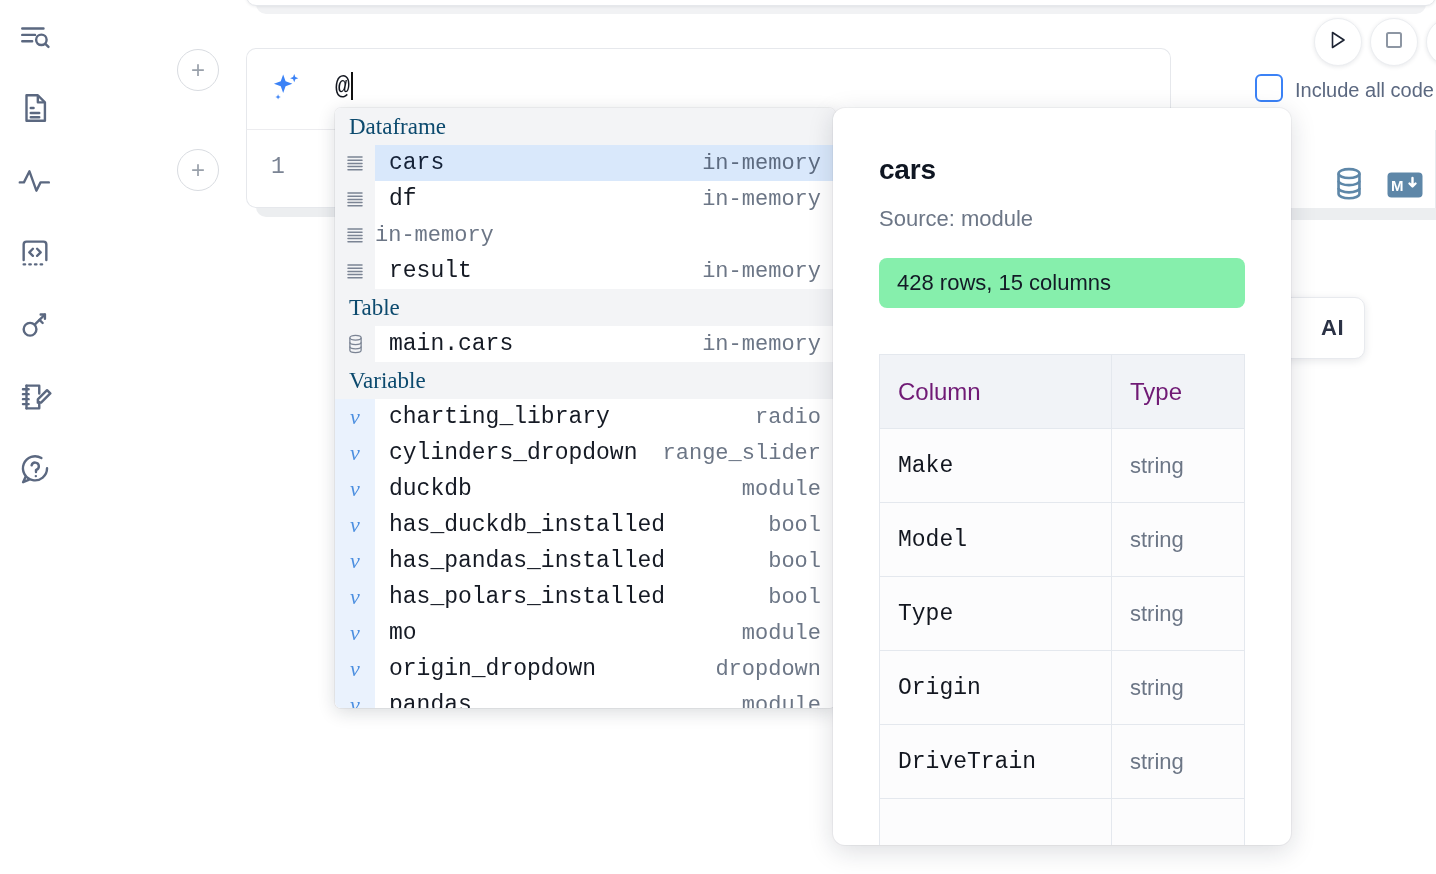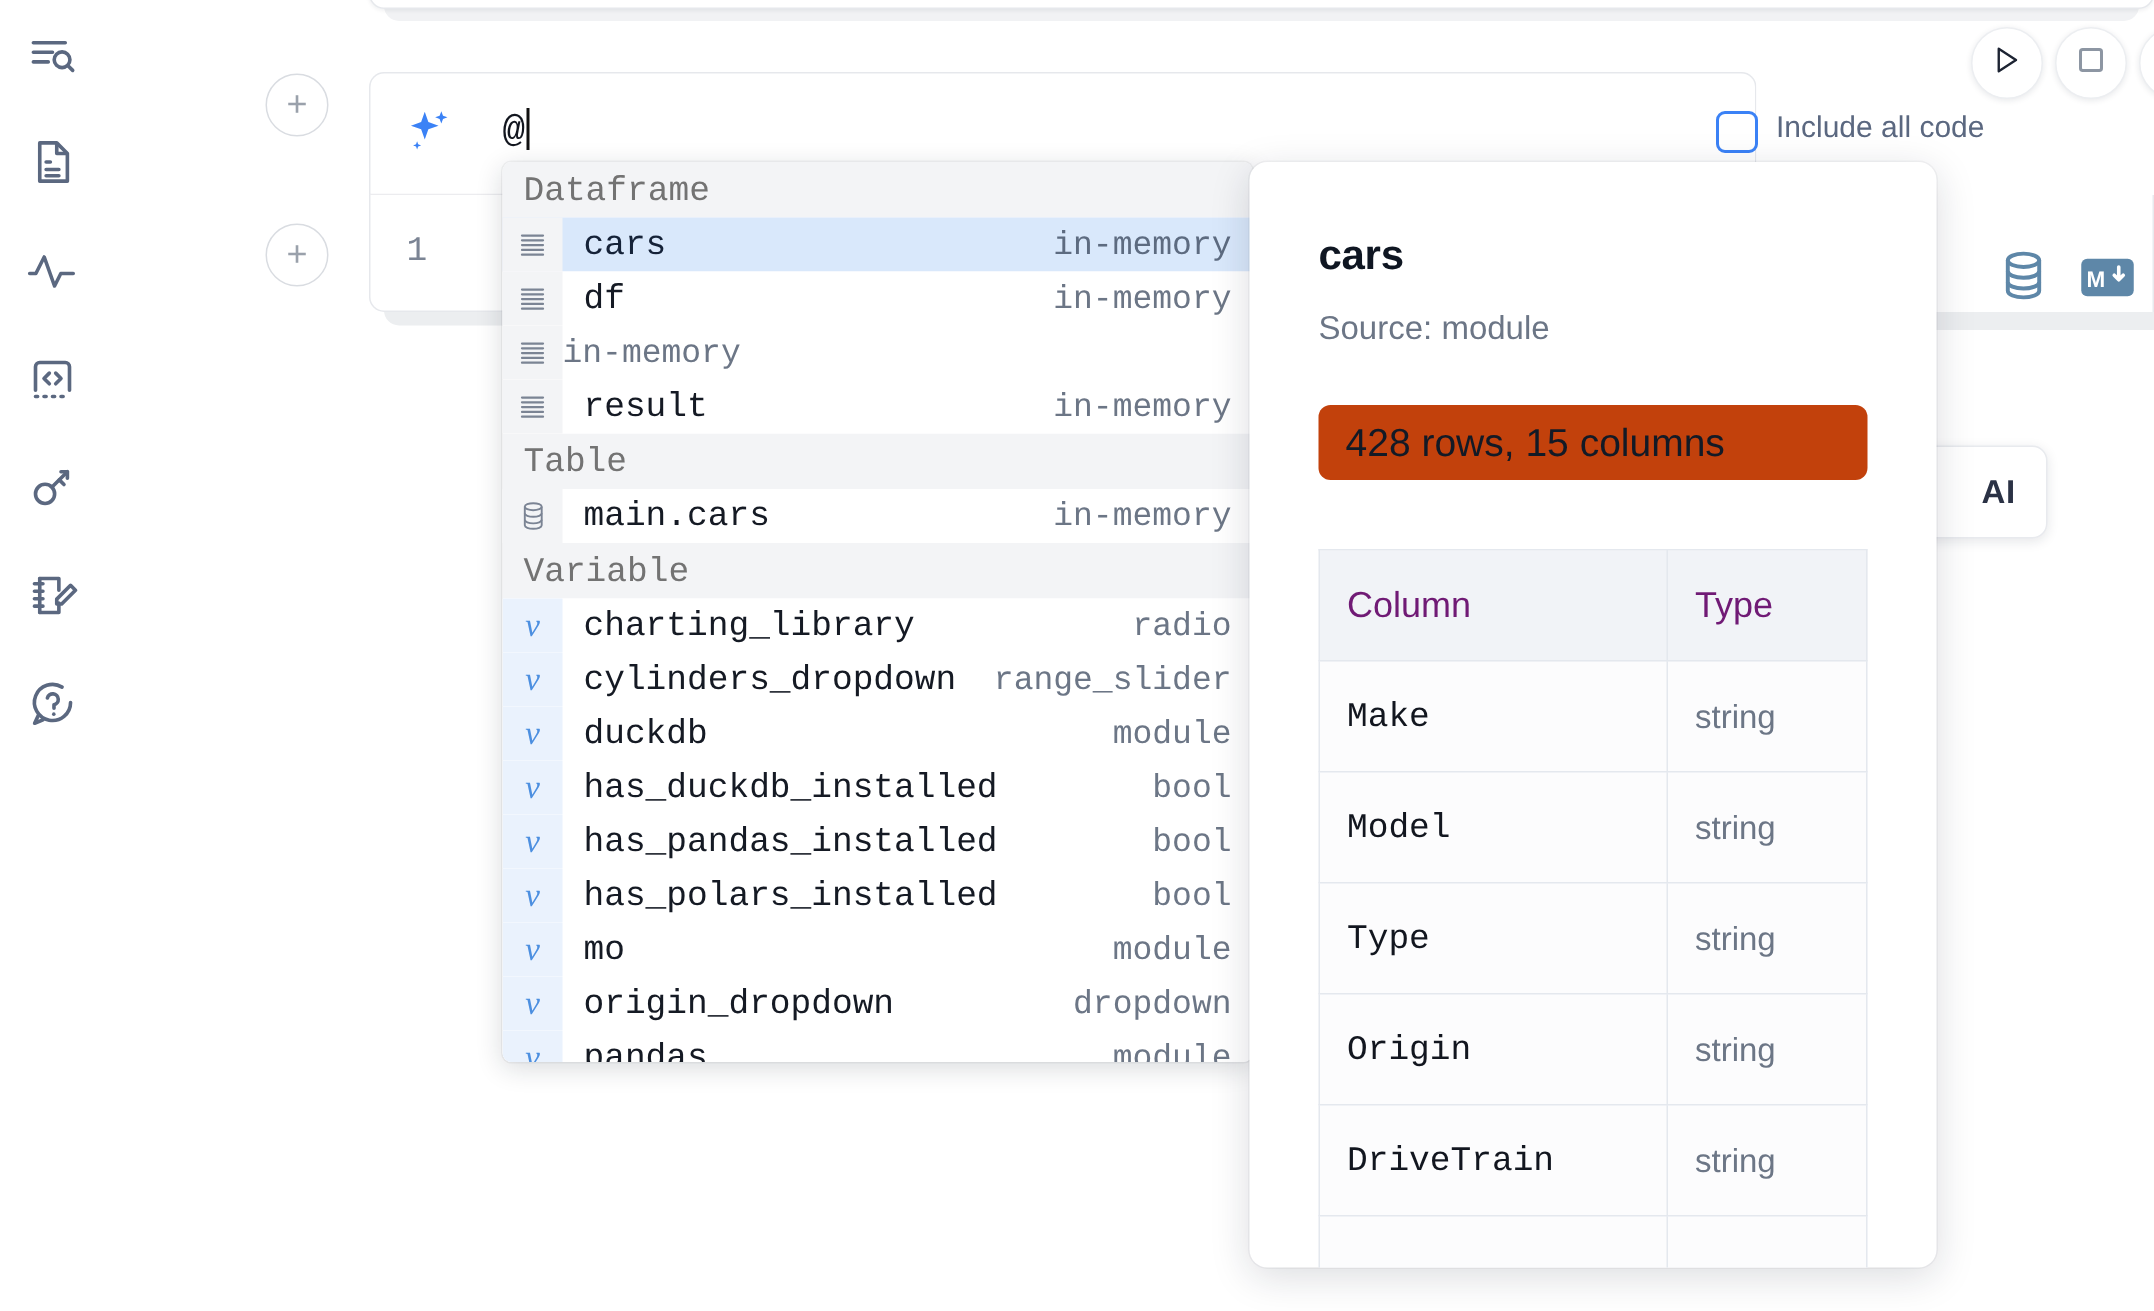--- a/index.html
+++ b/index.html
@@ -86,21 +86,21 @@
   .circ-btn {
     position:absolute; width:48px; height:48px; border-radius:50%;
     background:#fff; border:1px solid #eceef1; box-shadow: 0 1px 4px rgba(20,28,45,.10);
     display:flex; align-items:center; justify-content:center; cursor:pointer;
   }
   #run-btn { left: 1314px; top: 18px; }
   #stop-btn { left: 1370px; top: 18px; }
   #extra-btn { left: 1426px; top: 18px; }
 
   
-  .include-row { position:absolute; left: 1144px; top: 74px; display:flex; align-items:flex-start; gap: 12px; cursor:pointer;}
+  .include-row { position:absolute; left: 1255px; top: 74px; display:flex; align-items:flex-end; gap: 12px; cursor:pointer;}
   .chk {
     width: 28px; height: 28px; border-radius: 6px; border: 2px solid #3b82f6; background:#fff;
   }
   .include-label { font-size: 20px; color:#5b6880; font-family:"Liberation Sans",sans-serif; white-space:nowrap;}
 
   
   .ai-card {
     position:absolute; left: 1160px; top: 297px; width: 205px; height: 62px;
     background:#fff; border:1px solid #e8eaee; border-radius: 10px;
     box-shadow: 0 2px 8px rgba(20,28,45,.10);
@@ -109,22 +109,22 @@
   }
 
   
   .ac {
     position:absolute; left: 335px; top: 108px; width: 500px; height: 600px;
     background:#fff; border-radius: 6px; overflow:hidden;
     box-shadow: 0 4px 18px rgba(20,28,45,.16), 0 0 0 1px rgba(20,28,45,.05);
     z-index: 20;
   }
   .ac-group {
-    height: 37px; background:#f3f4f6; color:#737373;
-    font-family:Liberation Mono, monospace; font-size: 23px;
+    height: 37px; background:#f3f4f6; color:#0c4a6e;
+    font-family:Liberation Serif, serif; font-size: 23px;
     display:flex; align-items:center; padding-left: 14px;
   }
   .ac-item {
     height: 36px; display:flex; align-items:center; background:#fff; position:relative;
     cursor:pointer;
   }
   .ac-item .gut {
     width: 40px; height: 36px; background:#f3f4f6; display:flex; align-items:center;
     justify-content:center; color:#7b8494; flex: 0 0 40px;
   }
@@ -144,22 +144,22 @@
   
   .info {
     position:absolute; left: 833px; top: 108px; width: 458px; height: 737px;
     background:#fff; border-radius: 12px; overflow:hidden;
     box-shadow: 0 6px 26px rgba(20,28,45,.15), 0 0 0 1px rgba(20,28,45,.045);
     z-index: 30; padding: 46px 46px 0 46px;
   }
   .info-title { font-size: 28px; font-weight: bold; color:#0f1622; letter-spacing:-.2px; }
   .info-src { margin-top: 20px; font-size: 22px; color:#6c7686; }
   .info-chip {
-    margin-top: 38px; height: 50px; background:#c2410c; border-radius: 8px;
-    display:flex; align-items:center; padding-left: 18px; font-size: 26px; color:#131a26;
+    margin-top: 26px; height: 50px; background:#86efac; border-radius: 8px;
+    display:flex; align-items:center; padding-left: 18px; font-size: 22px; color:#131a26;
   }
   .info-table { margin-top: 46px; width: 100%; border-collapse: collapse; }
   .info-table th, .info-table td {
     border: 1px solid #e4e8ee; text-align:left; height: 74px; padding-left: 18px;
   }
   .info-table th { background:#f1f3f7; font-weight: normal; font-size: 24px; color:#701a75; }
   .info-table td.col { font-family:"Liberation Mono", monospace; font-size: 23px; color:#12161f; background:#fcfcfd;}
   .info-table td.typ { font-size: 22px; color:#6c7686; background:#fcfcfd; }
   .info-table th:first-child, .info-table td:first-child { width: 232px; }
 </style>

